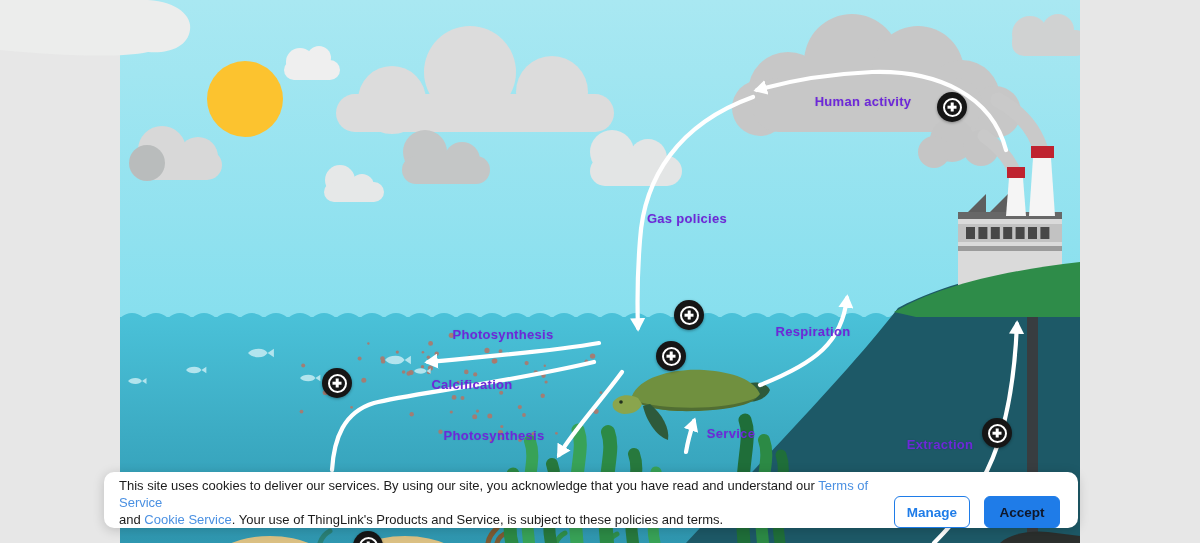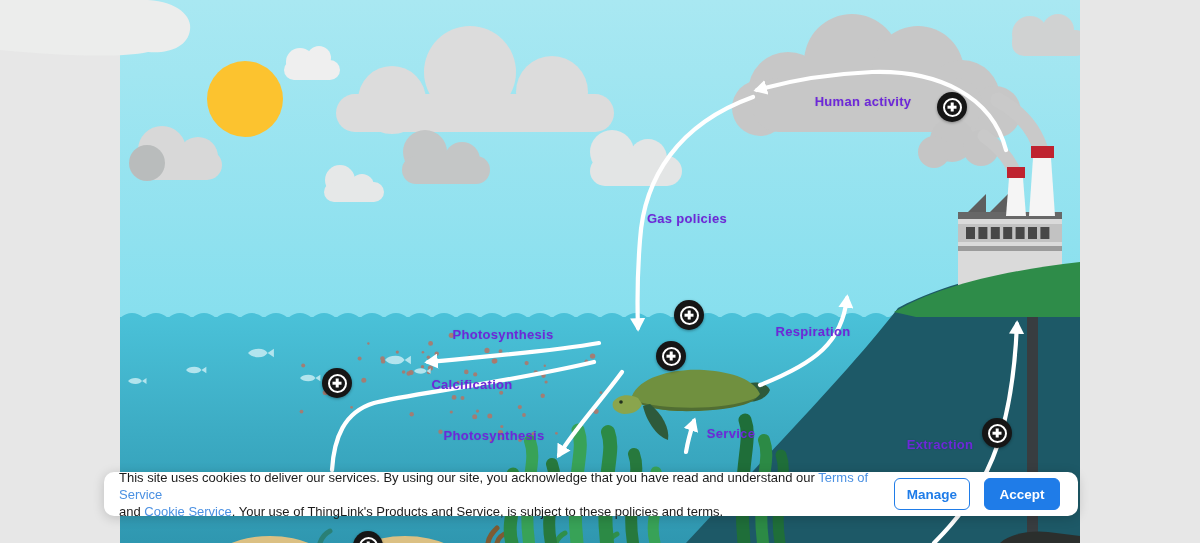--- a/index.html
+++ b/index.html
@@ -10,30 +10,30 @@
   .dlabel{position:absolute;z-index:3;transform:translate(-50%,-50%);
     color:#6d28d9;font-size:13px;font-weight:700;letter-spacing:.3px;white-space:nowrap;
     text-shadow:0 0 2px rgba(0,0,0,.10);}
   .tag{position:absolute;z-index:4;width:30px;height:30px;margin:-15px 0 0 -15px;
     background:#161616;border-radius:50%;box-shadow:0 1px 3px rgba(0,0,0,.35);
     display:flex;align-items:center;justify-content:center;cursor:pointer;}
   .tag .ring{width:15px;height:15px;border:2.2px solid #fff;border-radius:50%;position:relative;}
   .tag .ring::before,.tag .ring::after{content:"";position:absolute;background:#fff;left:50%;top:50%;}
   .tag .ring::before{width:9px;height:2.6px;transform:translate(-50%,-50%);}
   .tag .ring::after{width:2.6px;height:9px;transform:translate(-50%,-50%);}
-  .cookie-banner{position:absolute;left:104px;top:472px;width:974px;height:44px;z-index:10;
+  .cookie-banner{position:absolute;left:104px;top:472px;width:974px;height:56px;z-index:10;
     background:#fff;border-radius:10px;box-shadow:0 2px 12px rgba(0,0,0,.18);
-    display:flex;align-items:center;box-sizing:border-box;padding:0 18px 0 15px;}
+    display:flex;align-items:flex-end;box-sizing:border-box;padding:0 18px 0 15px;}
   .cb-text{flex:1;font-size:13px;line-height:17px;color:#1c1c1c;}
   .cb-link{color:#4a90e2;text-decoration:none;cursor:pointer;}
   .cb-actions{display:flex;align-items:center;gap:14px;margin-left:18px;}
   .btn{height:32px;border-radius:6px;font-size:13.5px;font-weight:700;
     font-family:"Liberation Sans",sans-serif;cursor:pointer;}
   .btn-manage{min-width:68px;padding:0 12px;background:#fff;color:#1f7ce8;border:1.5px solid #1f7ce8;}
-  .btn-accept{min-width:76px;padding:0 14px;background:#1f7ce8;color:#ffffff;border:1.5px solid #1f7ce8;}
+  .btn-accept{min-width:76px;padding:0 14px;background:#1f7ce8;color:#0f172a;border:1.5px solid #1f7ce8;}
 </style>
 </head>
 <body>
 
 <div class="stage">
 
   <svg class="artwork" width="960" height="543" viewBox="120 0 960 543">
     <defs>
       <linearGradient id="skyG" x1="0" y1="0" x2="0" y2="1">
         <stop offset="0" stop-color="#a9e8f2"></stop>

